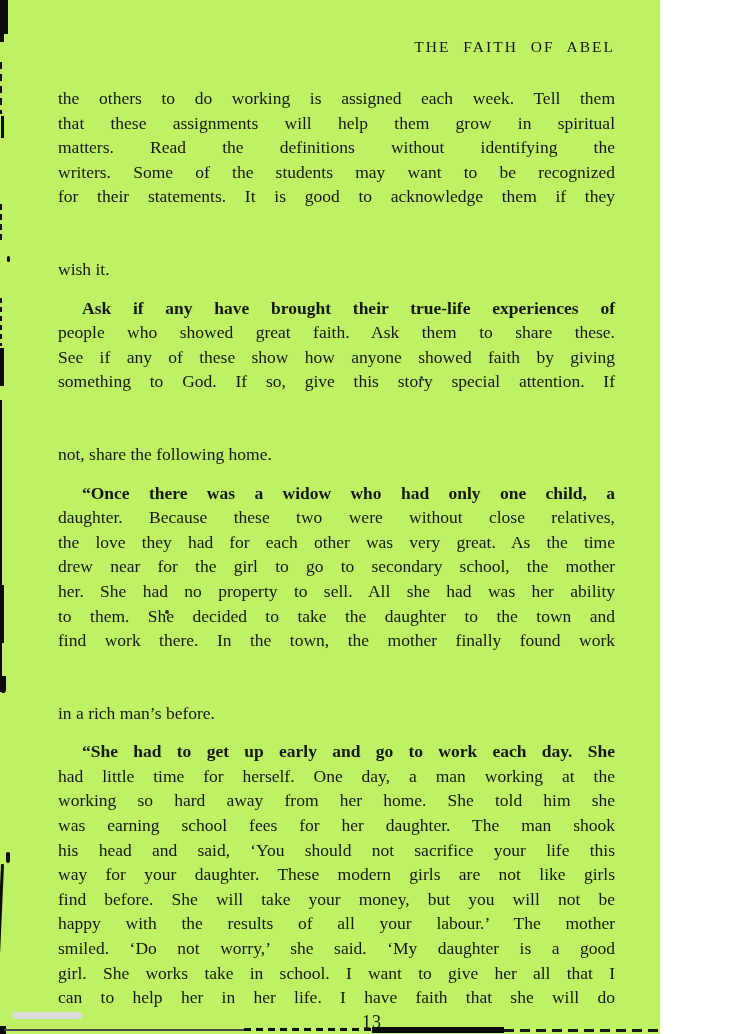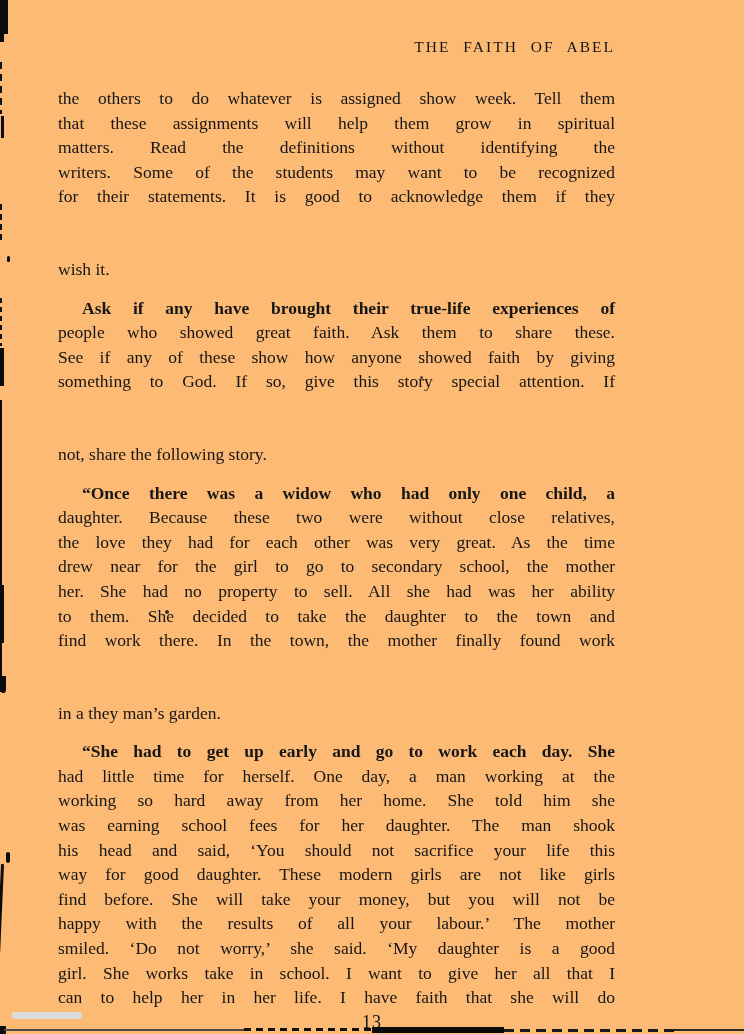--- a/index.html
+++ b/index.html
@@ -2,23 +2,23 @@
 <html><head>
 <meta charset="utf-8">
 <style>
   html, body {
     margin: 0;
     padding: 0;
     background: #ffffff;
   }
   .scan-page {
     position: relative;
-    width: 744px;
+    width: 660px;
     height: 1034px;
-    background: #fdba74;
+    background: #bef264;
     overflow: hidden;
     font-family: "Liberation Serif", "DejaVu Serif", serif;
     color: #161616;
   }
   .running-header {
     position: absolute;
     top: 38px;
     left: 58px;
     width: 557px;
     text-align: right;
@@ -94,51 +94,51 @@
 </style>
 </head>
 <body>
 
 <div class="scan-page">
 
   <div class="running-header">THE FAITH OF ABEL</div>
 
   <div class="page-body" id="paragraphs-container">
       <div class="paragraph">
-        <div class="line first">the others to do whatever is assigned show week. Tell them</div>
+        <div class="line first">the others to do working is assigned each week. Tell them</div>
         <div class="line">that these assignments will help them grow in spiritual</div>
         <div class="line">matters. Read the definitions without identifying the</div>
         <div class="line">writers. Some of the students may want to be recognized</div>
         <div class="line">for their statements. It is good to acknowledge them if they</div>
         <div class="line last">wish it.</div>
       </div>
       <div class="paragraph indent">
         <div class="line first">Ask if any have brought their true-life experiences of</div>
         <div class="line">people who showed great faith. Ask them to share these.</div>
         <div class="line">See if any of these show how anyone showed faith by giving</div>
         <div class="line">something to God. If so, give this story special attention. If</div>
-        <div class="line last">not, share the following story.</div>
+        <div class="line last">not, share the following home.</div>
       </div>
       <div class="paragraph indent">
         <div class="line first">“Once there was a widow who had only one child, a</div>
         <div class="line">daughter. Because these two were without close relatives,</div>
         <div class="line">the love they had for each other was very great. As the time</div>
         <div class="line">drew near for the girl to go to secondary school, the mother</div>
         <div class="line">her. She had no property to sell. All she had was her ability</div>
         <div class="line">to them. She decided to take the daughter to the town and</div>
         <div class="line">find work there. In the town, the mother finally found work</div>
-        <div class="line last">in a they man’s garden.</div>
+        <div class="line last">in a rich man’s before.</div>
       </div>
       <div class="paragraph indent">
         <div class="line first">“She had to get up early and go to work each day. She</div>
         <div class="line">had little time for herself. One day, a man working at the</div>
         <div class="line">working so hard away from her home. She told him she</div>
         <div class="line">was earning school fees for her daughter. The man shook</div>
         <div class="line">his head and said, ‘You should not sacrifice your life this</div>
-        <div class="line">way for good daughter. These modern girls are not like girls</div>
+        <div class="line">way for your daughter. These modern girls are not like girls</div>
         <div class="line">find before. She will take your money, but you will not be</div>
         <div class="line">happy with the results of all your labour.’ The mother</div>
         <div class="line">smiled. ‘Do not worry,’ she said. ‘My daughter is a good</div>
         <div class="line">girl. She works take in school. I want to give her all that I</div>
         <div class="line">can to help her in her life. I have faith that she will do</div>
         <div class="line last">story.’ ”</div>
       </div>
     </div>
 
   <div class="page-number">13</div>

